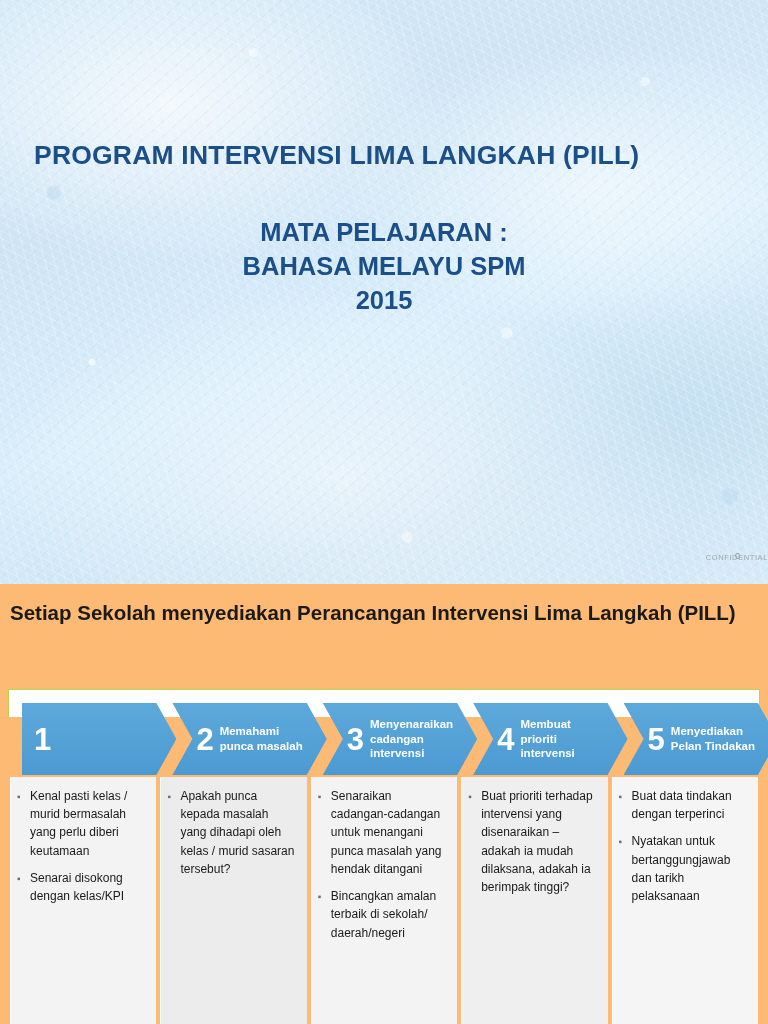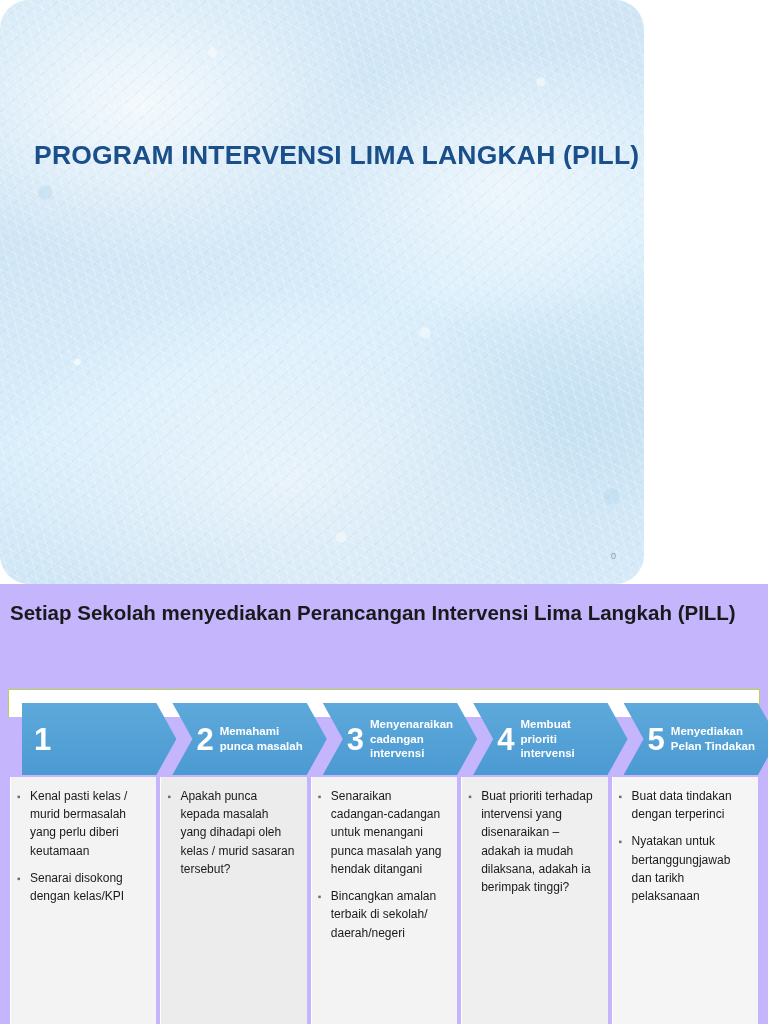--- a/index.html
+++ b/index.html
@@ -6,30 +6,29 @@
   html, body {
     width: 768px; height: 1024px;
     font-family: "Liberation Sans", sans-serif;
     background: #ffffff;
     overflow: hidden;
   }
 
   
   .slide-title {
     position: relative;
-    width: 644px;
+    width: 768px;
     height: 584px;
     background:
       radial-gradient(ellipse 60% 45% at 22% 18%, rgba(255,255,255,0.75) 0%, rgba(255,255,255,0) 60%),
       radial-gradient(ellipse 55% 40% at 78% 32%, rgba(255,255,255,0.55) 0%, rgba(255,255,255,0) 62%),
       radial-gradient(ellipse 70% 50% at 45% 82%, rgba(255,255,255,0.5) 0%, rgba(255,255,255,0) 65%),
       radial-gradient(ellipse 40% 30% at 88% 70%, rgba(190,222,240,0.55) 0%, rgba(190,222,240,0) 70%),
       linear-gradient(160deg, #d3e9f7 0%, #cfe5f5 30%, #d9eefb 55%, #cde4f4 78%, #d6eaf8 100%);
     overflow: hidden;
-    border-radius: 29px;
   }
   
   .slide-title::before {
     content: "";
     position: absolute; inset: 0;
     background-image:
       repeating-linear-gradient(27deg, rgba(255,255,255,0.22) 0px, rgba(255,255,255,0.22) 1px, rgba(255,255,255,0) 1px, rgba(255,255,255,0) 7px),
       repeating-linear-gradient(-42deg, rgba(168,206,232,0.18) 0px, rgba(168,206,232,0.18) 1px, rgba(168,206,232,0) 1px, rgba(168,206,232,0) 11px),
       repeating-linear-gradient(75deg, rgba(255,255,255,0.16) 0px, rgba(255,255,255,0.16) 2px, rgba(255,255,255,0) 2px, rgba(255,255,255,0) 9px);
     pointer-events: none;
@@ -77,21 +76,21 @@
     font-size: 9px;
     color: #8e9ba3;
     z-index: 2;
   }
 
   
   .slide-content {
     position: relative;
     width: 768px;
     height: 440px;
-    background: #c4b5fd;
+    background: #fdba74;
   }
   .content-heading {
     position: absolute;
     left: 10px; top: 14px; width: 744px;
     font-size: 20.5px; line-height: 1.42;
     color: #1a1a1a;
   }
 
   .chevron-band {
     position: absolute;
@@ -175,20 +174,23 @@
     font-size: 12px;
     line-height: 1.52;
     color: #1a1a1a;
   }
 </style>
 </head>
 <body>
 
 <section class="slide-title">
   <h1 class="title-main">PROGRAM INTERVENSI LIMA LANGKAH (PILL)</h1>
+  <div class="title-sub" style="white-space: pre-line;">MATA PELAJARAN :
+BAHASA MELAYU SPM
+2015</div>
   <div class="confidential">CONFIDENTIAL</div>
   <div class="slide-number">0</div>
 </section>
 
 <section class="slide-content">
   <h2 class="content-heading">Setiap Sekolah menyediakan Perancangan Intervensi Lima Langkah (PILL)</h2>
 
   <div class="chevron-band"></div>
 
   <div class="steps">

